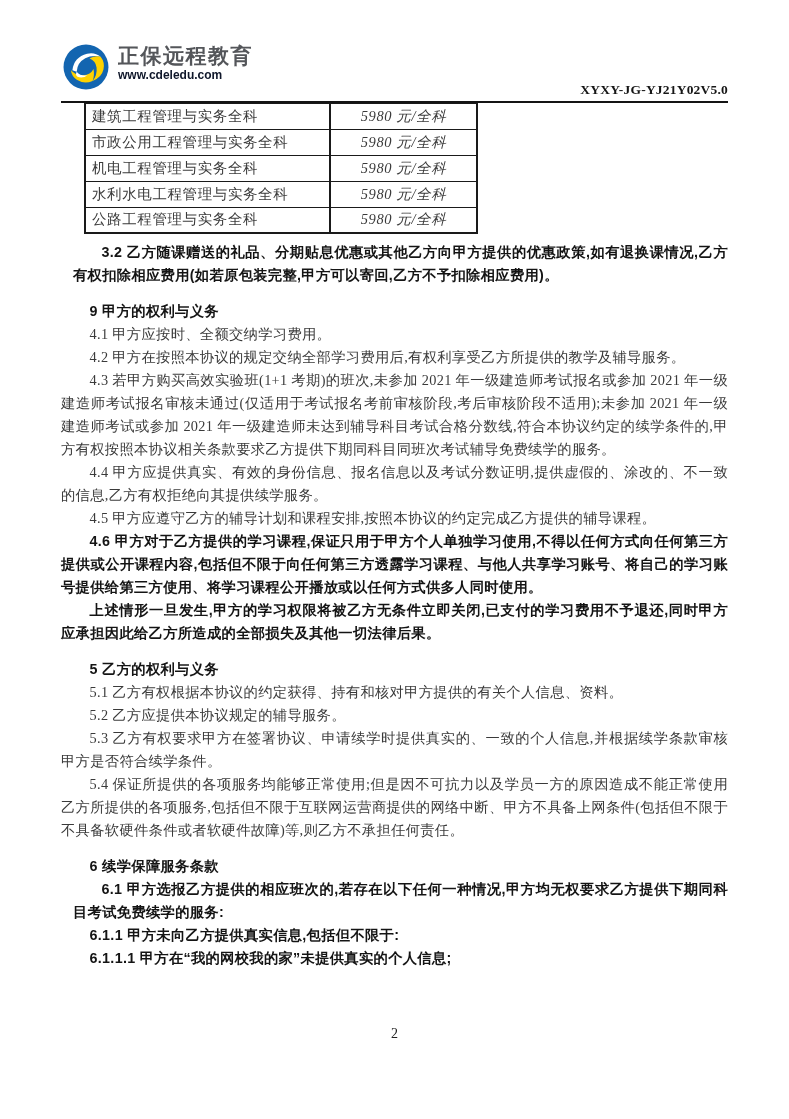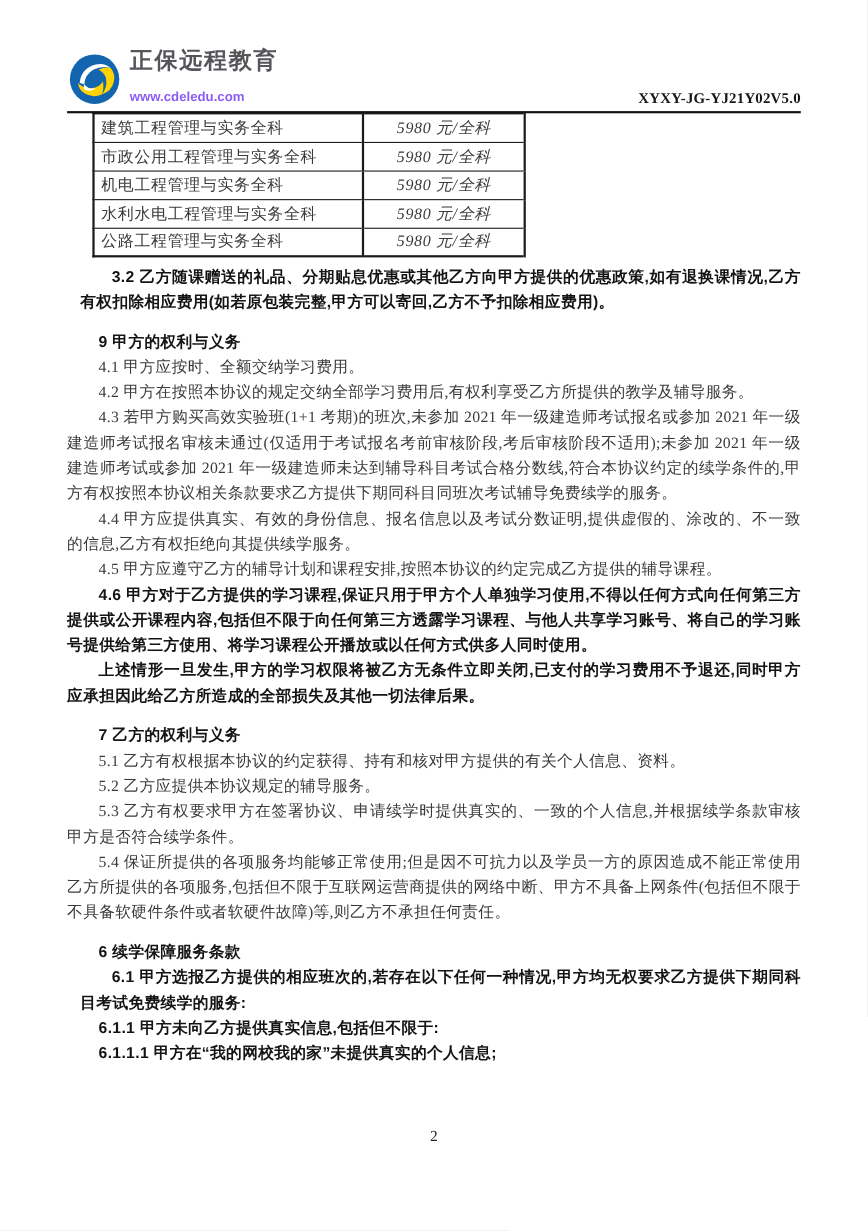--- a/index.html
+++ b/index.html
@@ -14,33 +14,33 @@
   }
   
   .header {
     position: relative;
     height: 103px;
     margin: 0 61px;
     border-bottom: 2px solid #141414;
   }
   .brand {
     position: absolute; left: 2px; top: 44px;
-    display: flex; align-items: flex-end;
+    display: flex; align-items: flex-start;
   }
   .logo { width: 46px; height: 46px; flex: 0 0 auto; }
   .brand-text { margin-left: 9px; }
   .brand-name {
     font-family: "Liberation Sans", "DejaVu Sans", sans-serif;
     font-weight: bold; font-size: 21px; letter-spacing: 1.5px;
     color: #54565a; line-height: 1.1;
   }
   .brand-url {
     font-family: "Liberation Sans", "DejaVu Sans", sans-serif;
-    font-weight: bold; font-size: 12px; color: #8b5cf6;
-    margin-top: 14px;
+    font-weight: bold; font-size: 12px; color: #0f172a;
+    margin-top: 1px;
   }
   .doc-code {
     position: absolute; right: 0; bottom: 3px;
     font-weight: bold; font-size: 13.5px; color: #161616;
     letter-spacing: 0.2px;
   }
   
   .price-table {
     border-collapse: collapse;
     margin-left: 84px;
@@ -148,21 +148,21 @@
   <main class="body-text">
       <p class="para s-bold-underline">3.2 乙方随课赠送的礼品、分期贴息优惠或其他乙方向甲方提供的优惠政策,如有退换课情况,乙方有权扣除相应费用(如若原包装完整,甲方可以寄回,乙方不予扣除相应费用)。</p>
       <p class="heading">9 甲方的权利与义务</p>
       <p class="para s-normal">4.1 甲方应按时、全额交纳学习费用。</p>
       <p class="para s-normal">4.2 甲方在按照本协议的规定交纳全部学习费用后,有权利享受乙方所提供的教学及辅导服务。</p>
       <p class="para s-normal">4.3 若甲方购买高效实验班(1+1 考期)的班次,未参加 2021 年一级建造师考试报名或参加 2021 年一级建造师考试报名审核未通过(仅适用于考试报名考前审核阶段,考后审核阶段不适用);未参加 2021 年一级建造师考试或参加 2021 年一级建造师未达到辅导科目考试合格分数线,符合本协议约定的续学条件的,甲方有权按照本协议相关条款要求乙方提供下期同科目同班次考试辅导免费续学的服务。</p>
       <p class="para s-normal">4.4 甲方应提供真实、有效的身份信息、报名信息以及考试分数证明,提供虚假的、涂改的、不一致的信息,乙方有权拒绝向其提供续学服务。</p>
       <p class="para s-normal">4.5 甲方应遵守乙方的辅导计划和课程安排,按照本协议的约定完成乙方提供的辅导课程。</p>
       <p class="para s-bold">4.6 甲方对于乙方提供的学习课程,保证只用于甲方个人单独学习使用,不得以任何方式向任何第三方提供或公开课程内容,包括但不限于向任何第三方透露学习课程、与他人共享学习账号、将自己的学习账号提供给第三方使用、将学习课程公开播放或以任何方式供多人同时使用。</p>
       <p class="para s-bold">上述情形一旦发生,甲方的学习权限将被乙方无条件立即关闭,已支付的学习费用不予退还,同时甲方应承担因此给乙方所造成的全部损失及其他一切法律后果。</p>
-      <p class="heading">7 乙方的权利与义务</p>
+      <p class="heading">5 乙方的权利与义务</p>
       <p class="para s-normal">5.1 乙方有权根据本协议的约定获得、持有和核对甲方提供的有关个人信息、资料。</p>
       <p class="para s-normal">5.2 乙方应提供本协议规定的辅导服务。</p>
       <p class="para s-normal">5.3 乙方有权要求甲方在签署协议、申请续学时提供真实的、一致的个人信息,并根据续学条款审核甲方是否符合续学条件。</p>
       <p class="para s-normal">5.4 保证所提供的各项服务均能够正常使用;但是因不可抗力以及学员一方的原因造成不能正常使用乙方所提供的各项服务,包括但不限于互联网运营商提供的网络中断、甲方不具备上网条件(包括但不限于不具备软硬件条件或者软硬件故障)等,则乙方不承担任何责任。</p>
       <p class="heading">6 续学保障服务条款</p>
       <p class="para s-bold-underline">6.1 甲方选报乙方提供的相应班次的,若存在以下任何一种情况,甲方均无权要求乙方提供下期同科目考试免费续学的服务:</p>
       <p class="para s-bold">6.1.1 甲方未向乙方提供真实信息,包括但不限于:</p>
       <p class="para s-bold">6.1.1.1 甲方在“我的网校我的家”未提供真实的个人信息;</p>
     </main>
 

